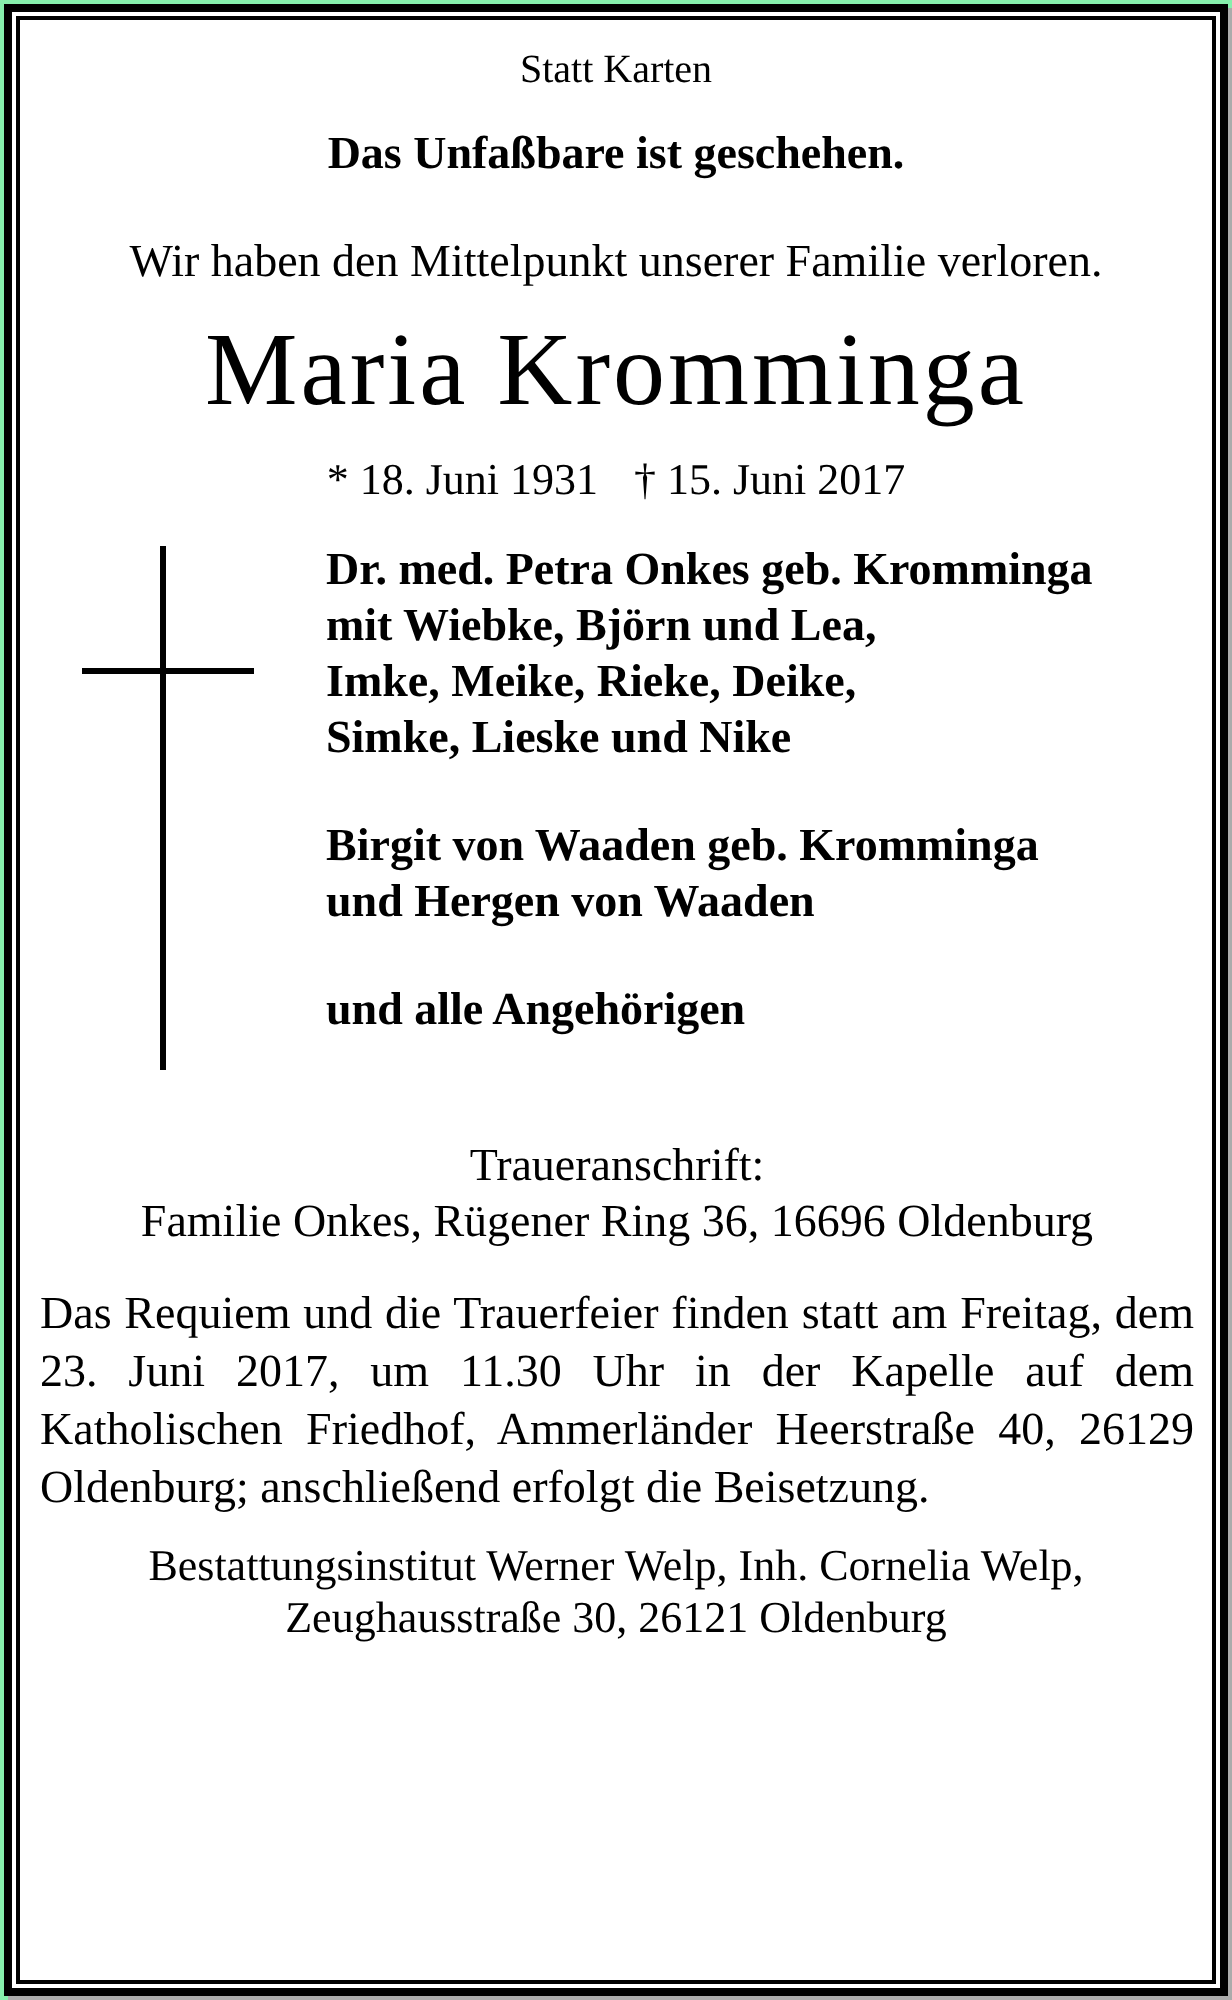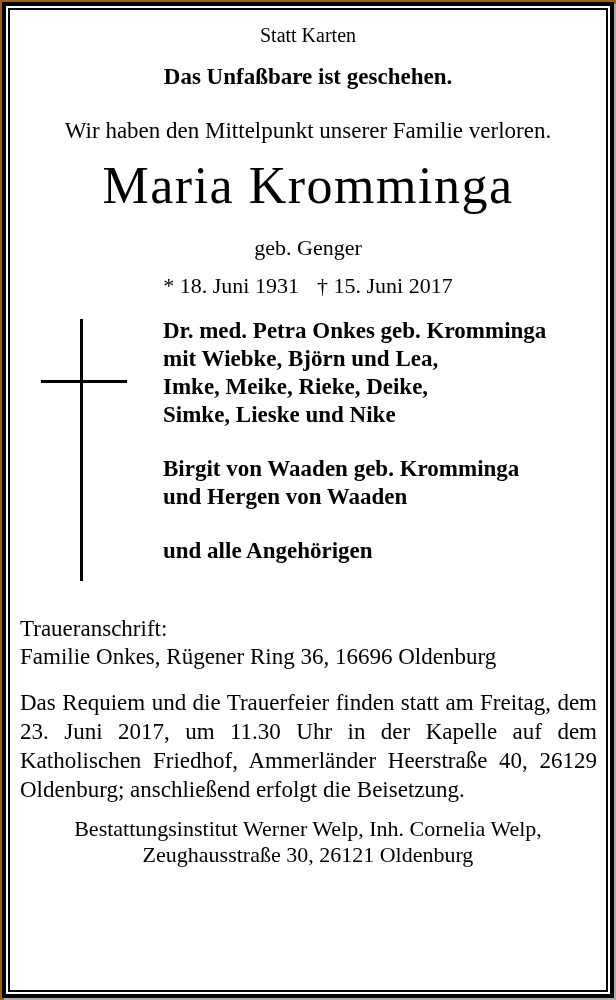--- a/index.html
+++ b/index.html
@@ -13,21 +13,21 @@
     font-family: "Liberation Serif", serif;
     color: #000000;
     -webkit-font-smoothing: antialiased;
   }
   .page {
     position: relative;
     width: 616px;
     height: 1000px;
     box-sizing: border-box;
     padding: 2px;
-    background: #a16207;
+    background: #86efac;
   }
   .frame-outer {
     box-sizing: border-box;
     width: 100%;
     height: 100%;
     border: 4px solid #000000;
     padding: 2px;
     box-shadow: 2px 2px 0 #ababab;
     background: #ffffff;
   }
@@ -116,21 +116,21 @@
     font-size: 23px;
     line-height: 28px;
     text-align: left;
   }
   .mourners-text .gap { height: 26px; }
 
   .address {
     margin-top: 22px;
     font-size: 23px;
     line-height: 28px;
-    text-align: left;
+    text-align: center;
     padding-left: 1px;
   }
 
   .ceremony {
     margin: 17px 0 0 0;
     font-size: 23px;
     line-height: 29px;
     text-align: justify;
     text-justify: inter-word;
     padding-left: 1px;
@@ -151,21 +151,20 @@
     <div class="frame-inner">
 
       <div class="pre-line">Statt Karten</div>
 
       <div class="headline">Das Unfaßbare ist geschehen.</div>
 
       <div class="intro">Wir haben den Mittelpunkt unserer Familie verloren.</div>
 
       <h1 class="name">Maria Kromminga</h1>
 
-      <div class="birth-name">geb. Genger</div>
 
       <div class="dates">
         <span class="born">* 18. Juni 1931</span><span class="died">† 15. Juni 2017</span>
       </div>
 
 
       <div class="mourners">
         <div>
           <div class="cross-v"></div>
           <div class="cross-h"></div>

